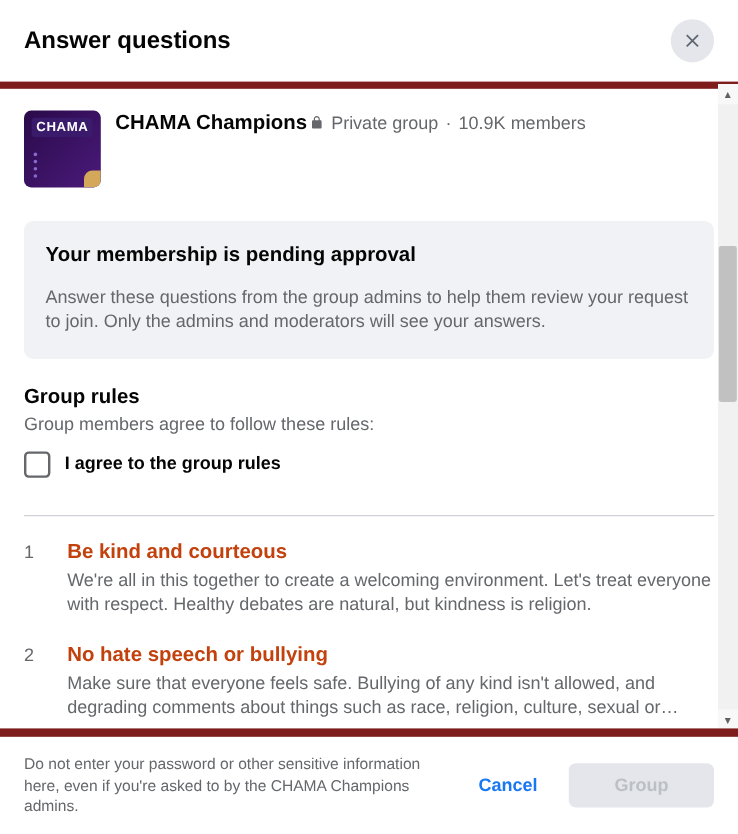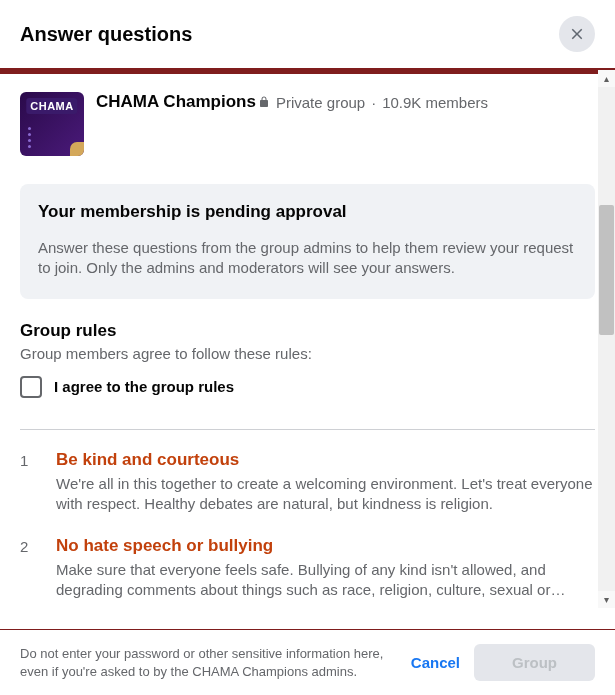--- a/index.html
+++ b/index.html
@@ -200,24 +200,25 @@
     .rule-desc {
       font-size: 15px;
       line-height: 1.35;
       color: #65676b;
     }
     .footer {
       position: absolute;
       bottom: 0;
       left: 0;
       right: 0;
-      border-top: 1px solid #7f1d1d;
+      border-top: 7px solid #7f1d1d;
       padding: 14px 20px;
       display: flex;
       align-items: center;
+      gap: 12px;
       background: #fff;
     }
     .footer-warning {
       font-size: 13px;
       color: #65676b;
       line-height: 1.35;
       flex: 1;
     }
     .cancel-btn {
       border: none;

